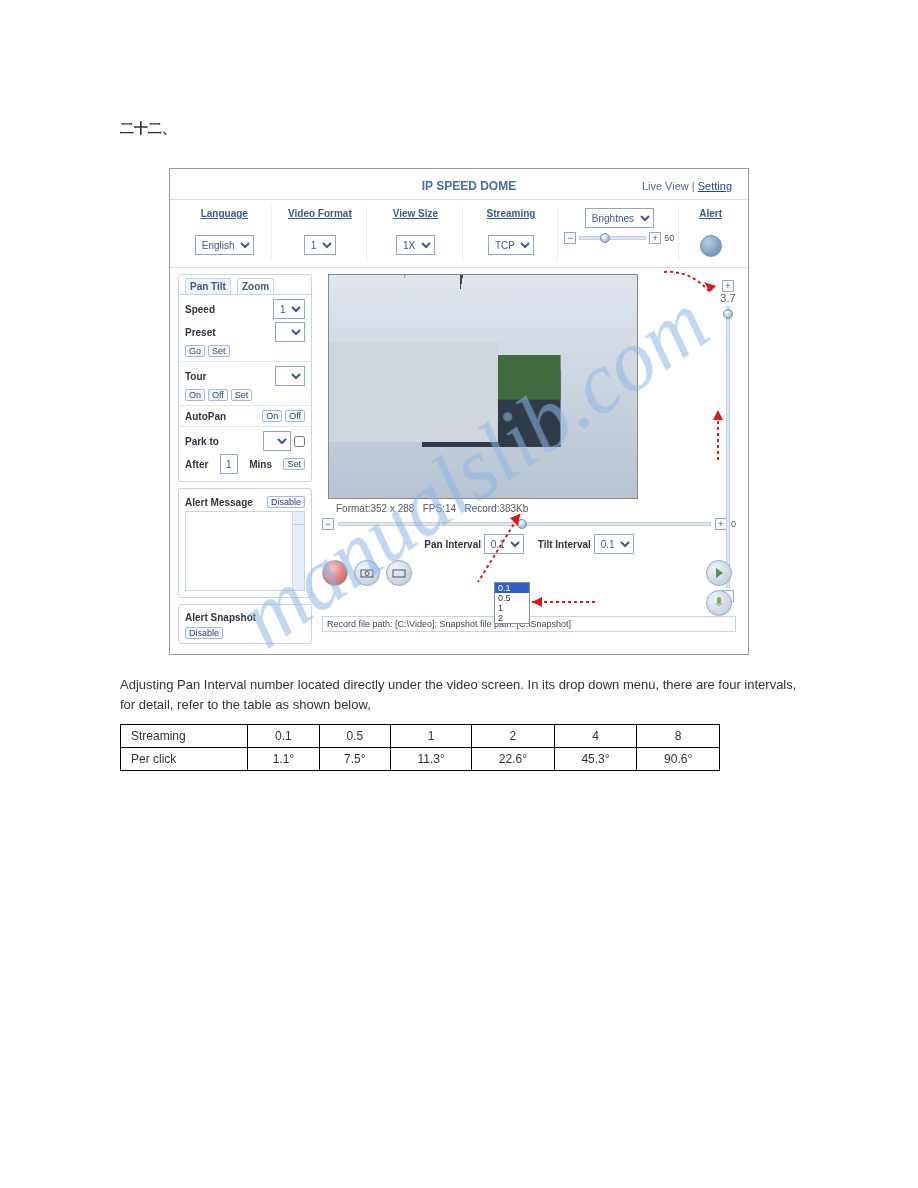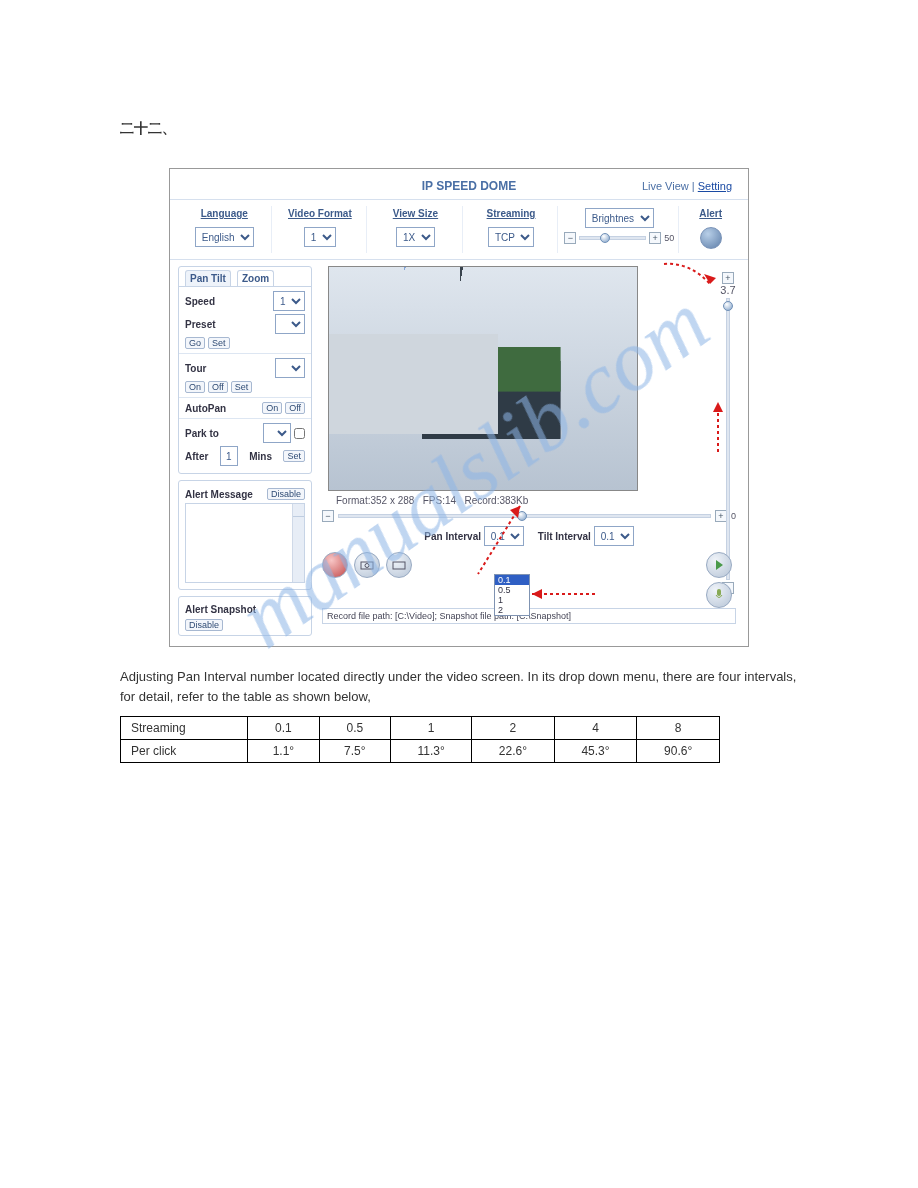--- a/index.html
+++ b/index.html
@@ -7,21 +7,21 @@
   .page { padding: 40px 60px; }
   .header-num { font-size: 14px; font-weight: bold; margin: 80px 0 10px 60px; }
   .screenshot-shell { border: 1px solid #999; width: 580px; margin: 30px auto 10px; background: #fff; }
   .title-bar { display: flex; align-items: center; justify-content: space-between; padding: 10px 16px 6px; }
   .title-text { flex: 1; text-align: center; font-weight: bold; color: #4a6fa5; font-size: 12px; }
   .top-links { color: #4a6fa5; font-size: 11px; }
   .top-links a { color: #1a4aa3; }
   .menu-row { display: flex; border-top: 1px solid #d6e0ee; border-bottom: 1px solid #d6e0ee; padding: 6px 8px; gap: 2px; }
   .menu-col { flex: 1; text-align: center; border-right: 1px solid #e8eef7; padding: 2px 4px; }
   .menu-col:last-child { border-right: none; text-align: center; }
-  .menu-label { color: #3c5a8a; font-weight: bold; font-size: 10px; text-decoration: underline; display: block; margin-bottom: 8px; }
+  .menu-label { color: #3c5a8a; font-weight: bold; font-size: 10px; text-decoration: underline; display: block; margin-bottom: 16px; }
   .sel { border: 1px solid #8fa6c7; background: #fff; font-size: 10px; color: #3c5a8a; padding: 0 2px; height: 20px; }
   .alert-btn { width: 22px; height: 22px; border-radius: 50%; background: radial-gradient(circle at 35% 30%, #b8cfe8, #5f7fa9); border: 1px solid #7a93b8; display:inline-block; }
   .body-row { display: flex; padding: 6px 8px 10px; gap: 6px; }
   .left-col { width: 134px; display: flex; flex-direction: column; gap: 6px; }
   .panel { border: 1px solid #c7d4e6; border-radius: 3px; background: #fff; padding: 4px 6px; }
   .tabrow { display: flex; gap: 6px; border-bottom: 1px solid #c7d4e6; margin: -4px -6px 4px; padding: 3px 6px 0; }
   .tab { font-size: 10px; color: #3c5a8a; font-weight: bold; padding: 2px 4px; border: 1px solid #c7d4e6; border-bottom: none; border-radius: 3px 3px 0 0; background: #eef3fa; }
   .prow { display: flex; align-items: center; justify-content: space-between; margin: 3px 0; font-size: 10px; color: #334; font-weight: bold; }
   .btn-sm { border: 1px solid #a7b8d1; background: #f3f6fb; font-size: 9px; padding: 0 3px; color: #2f4b74; border-radius: 2px; cursor: pointer; }
   .divline { border-top: 1px solid #dde6f2; margin: 4px -6px; }

